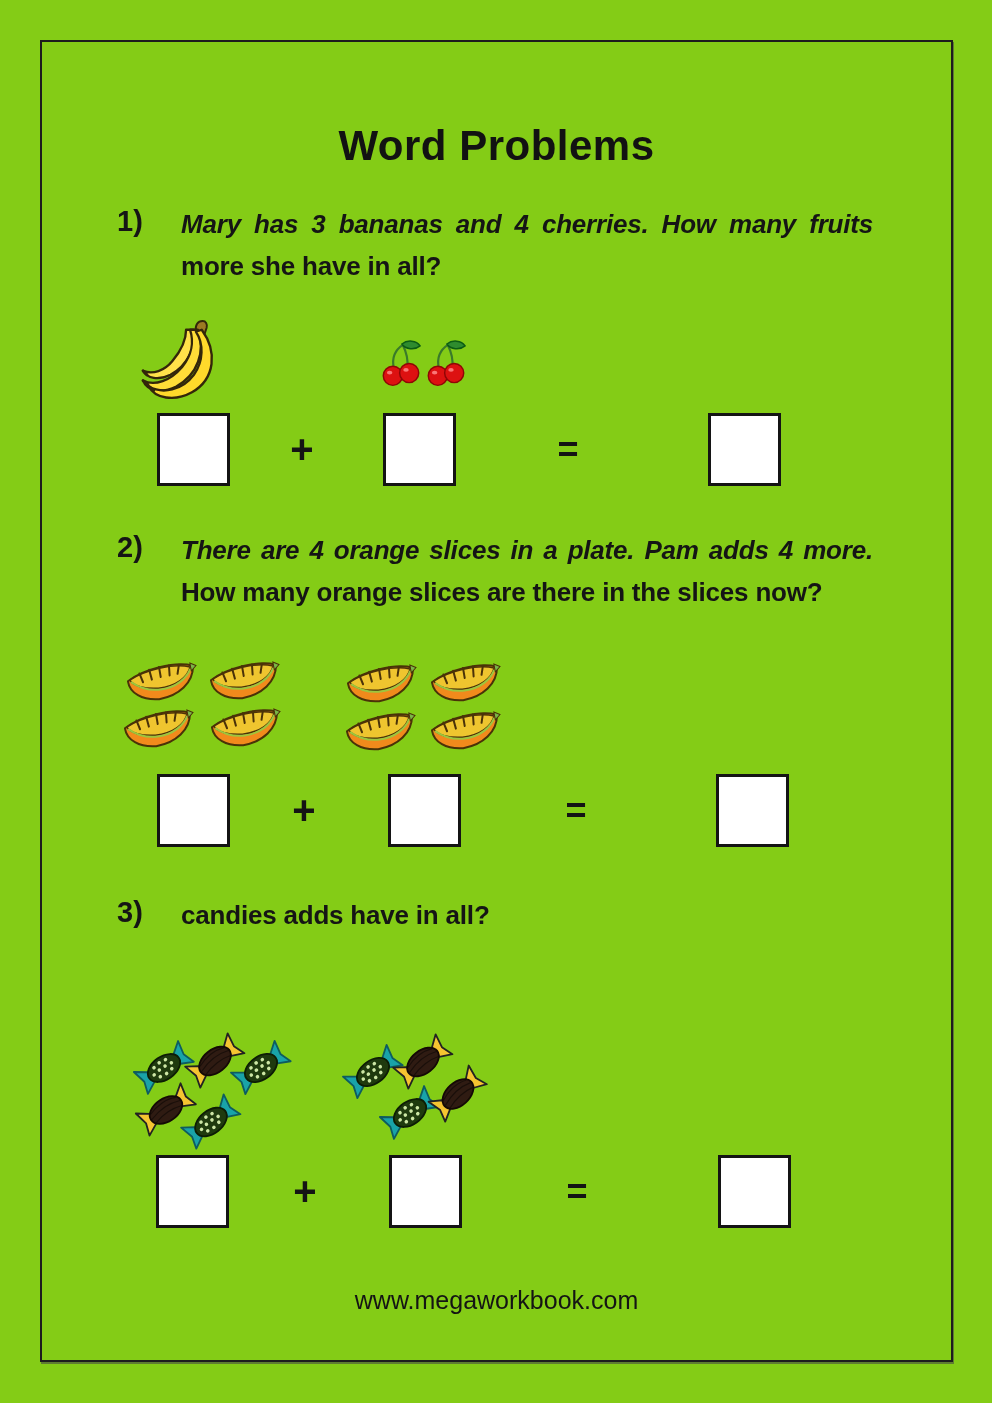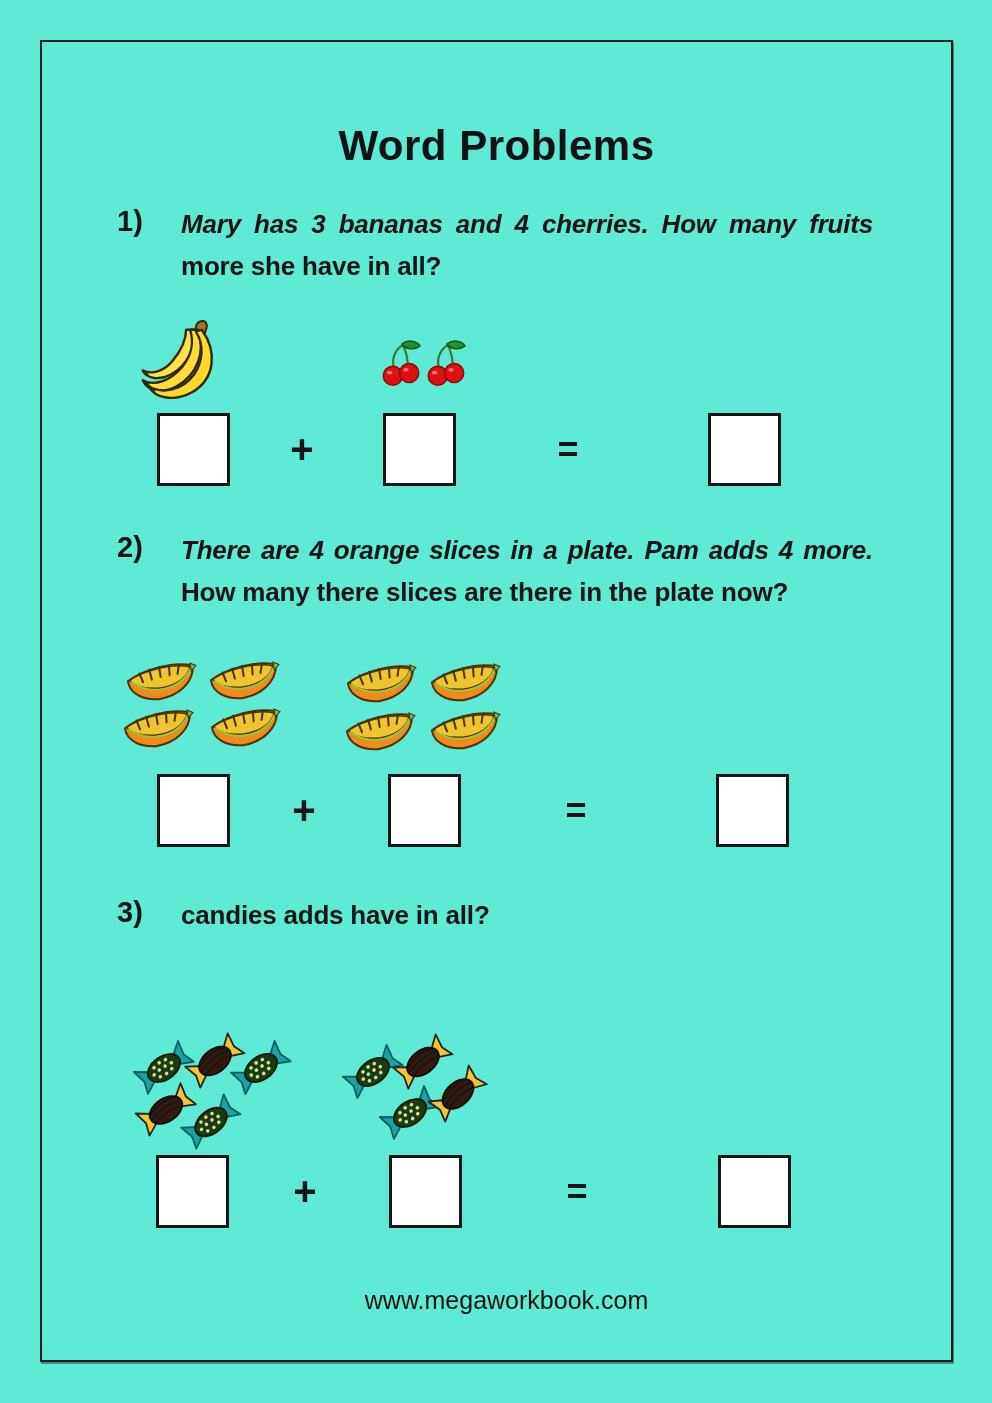--- a/index.html
+++ b/index.html
@@ -1,17 +1,17 @@
 <!DOCTYPE html>
 <html><head>
 <meta charset="utf-8">
 <style>
   html,body { margin:0; padding:0; background:#ffffff; }
   body { width:992px; height:1403px; font-family:"Liberation Sans", sans-serif; }
-  #page { position:relative; width:992px; height:1403px; background:#5eead4; overflow:hidden; }
+  #page { position:relative; width:992px; height:1403px; background:#84cc16; overflow:hidden; }
 
   .frame { position:absolute; left:40px; top:40px; width:909px; height:1318px;
            border:2px solid #1d1d1d; box-shadow:1px 2px 0 rgba(70,70,70,.6); }
 
   .title { position:absolute; left:40px; top:122px; width:913px; text-align:center;
            font-size:42px; font-weight:bold; color:#121212; letter-spacing:.5px; }
 
   .pnum  { position:absolute; left:117px; width:50px; font-size:29px; font-weight:600; color:#151515; }
   .ptext { position:absolute; left:181px; width:692px; font-size:26px; font-weight:600;
            color:#151515; letter-spacing:-0.2px; }
@@ -22,21 +22,21 @@
           font-size:30px; text-align:center; line-height:67px; color:#141414; }
   .op   { position:absolute; width:44px; height:73px; display:flex; align-items:center;
           justify-content:center; color:#141414; }
   .plus { font-size:40px; font-weight:600; }
   .eq   { font-size:36px; font-weight:800; }
 
   .art  { position:absolute; }
   .grp  { position:absolute; inset:0; pointer-events:none; }
 
   .footer { position:absolute; left:40px; top:1286px; width:913px; text-align:center;
-            font-size:25px; font-weight:400; color:#141414;padding-left:10px; }
+            font-size:25px; font-weight:400; color:#141414; }
 </style>
 </head>
 <body>
 
 <svg width="0" height="0" style="position:absolute" aria-hidden="true">
   <defs>
     <symbol id="sym-bananas" viewBox="0 0 100 92">
       <path d="M56,14 C55,7 58,3 63,3 C66,3 68,6 67,10 L65,16 C62,18 58,17 56,14 Z" fill="#9c7a22" stroke="#33260a" stroke-width="2"></path>
       <path d="M54,12 C56,30 48,48 30,58 C18,64 6,62 2,54 C12,58 24,54 32,44 C42,32 46,22 46,12 Z" fill="#FFE14A" stroke="#33260a" stroke-width="2.4" stroke-linejoin="round"></path>
       <path d="M58,12 C66,34 58,58 36,70 C20,78 6,74 2,64 C14,70 30,64 42,50 C52,38 54,24 50,12 Z" fill="#FFDD38" stroke="#33260a" stroke-width="2.4" stroke-linejoin="round"></path>
@@ -115,21 +115,21 @@
     <div class="op plus" style="left:280px;top:413px">+</div>
     <div class="abox" style="left:383px;top:413px"></div>
     <div class="op eq" style="left:546px;top:413px">=</div>
     <div class="abox" style="left:708px;top:413px"></div>
   </div>
 
   <div class="grp">
     <div class="pnum" style="top:531px">2)</div>
     <div class="ptext" style="top:531px">
       <div class="tline just">There are 4 orange slices in a plate. Pam adds 4 more.</div>
-      <div class="tline">How many there slices are there in the plate now?</div>
+      <div class="tline">How many orange slices are there in the slices now?</div>
     </div>
 
     <svg class="art" style="left:124px;top:659px;width:74px;height:44px;transform:rotate(-4deg)">
         <use href="#sym-orange-slice"></use>
       </svg>
     <svg class="art" style="left:207px;top:658px;width:74px;height:44px;transform:rotate(-4deg)">
         <use href="#sym-orange-slice"></use>
       </svg>
     <svg class="art" style="left:121px;top:706px;width:74px;height:44px;transform:rotate(-4deg)">
         <use href="#sym-orange-slice"></use>

